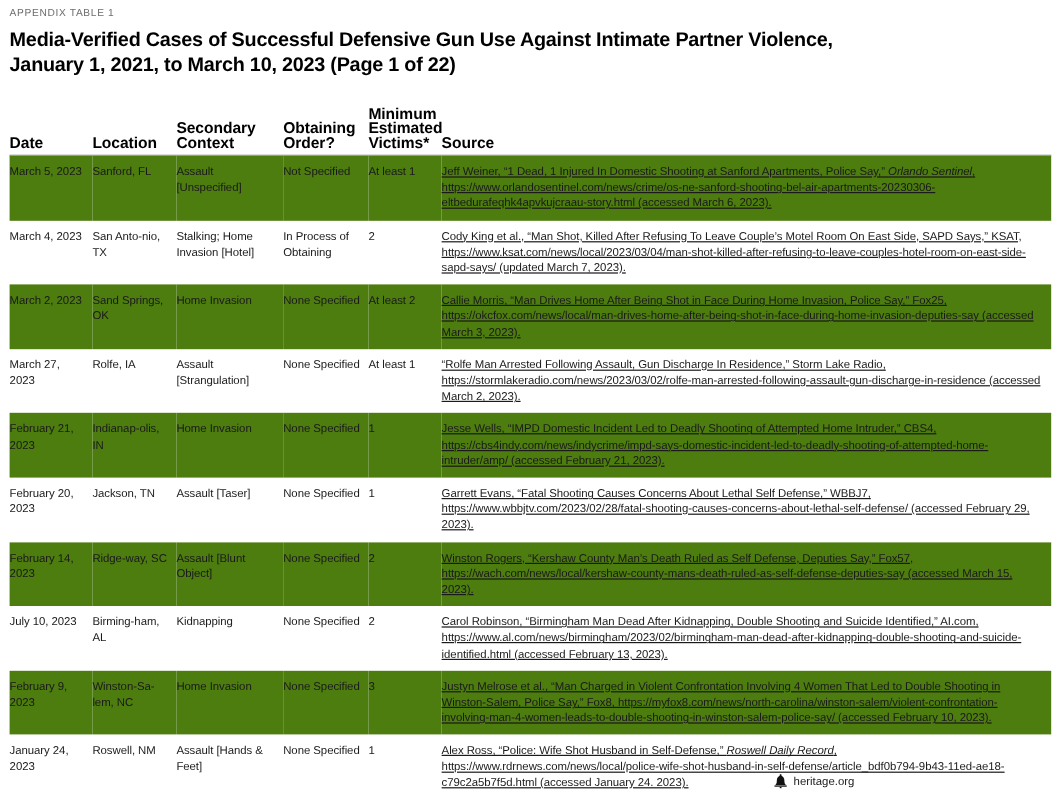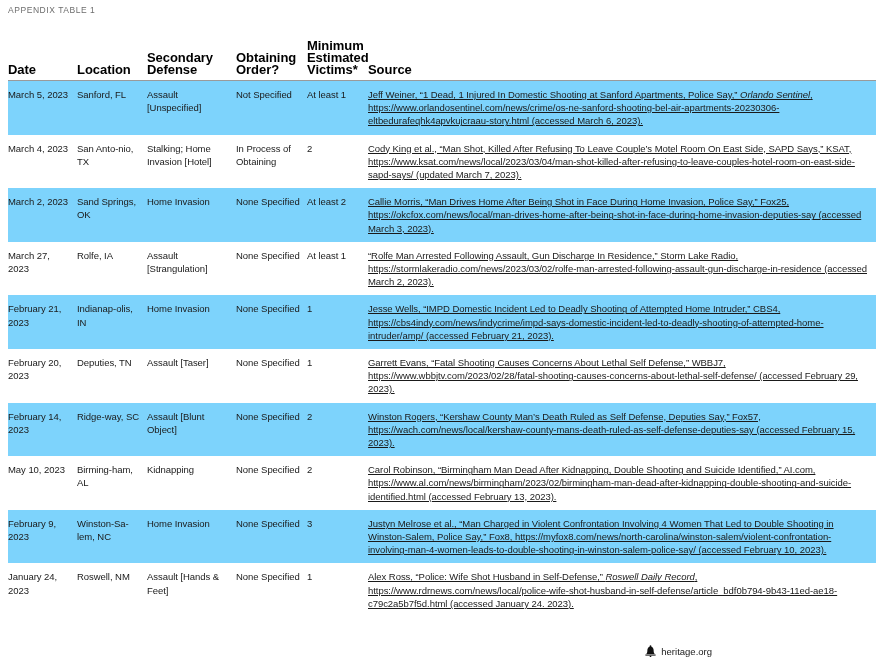--- a/index.html
+++ b/index.html
@@ -67,21 +67,21 @@
     font-size: 9.5px;
     line-height: 13.2px;
     vertical-align: top;
     padding: 7px 6px 7px 0;
     color: #1a1a1a;
     letter-spacing: -0.05px;
     word-wrap: break-word;
     overflow-wrap: break-word;
   }
   table.data tbody tr.shaded td {
-    background: #7dd3fc;
+    background: #4d7c0f;
   }
   table.data tbody tr td:first-child {
     padding-left: 0;
   }
   .c-date    { width: 69px; }
   .c-loc     { width: 70px; }
   .c-ctx     { width: 89px; }
   .c-prot    { width: 71px; }
   .c-vict    { width: 61px; }
   .c-src     { width: 508px; }
@@ -107,35 +107,36 @@
     position: relative;
   }
   .bell svg { display: block; }
 </style>
 </head>
 <body>
 
 <div class="page">
 
   <div class="eyebrow">APPENDIX TABLE 1</div>
+  <div class="title">Media-Verified Cases of Successful Defensive Gun Use Against Intimate Partner Violence, January 1, 2021, to March 10, 2023 (Page 1 of 22)</div>
 
   <table class="data">
     <colgroup>
       <col class="c-date">
         <col class="c-loc">
         <col class="c-ctx">
       <col class="c-prot">
         <col class="c-vict">
         <col class="c-src">
     </colgroup>
     <thead>
       <tr>
         <th>Date</th>
         <th>Location</th>
-        <th>Secondary Defense</th>
+        <th>Secondary Context</th>
         <th>Obtaining Order?</th>
         <th>Minimum Estimated Victims*</th>
         <th>Source</th>
       </tr>
     </thead>
     <tbody id="tbody">
         <tr class="shaded">
           <td>March 5, 2023</td>
           <td>Sanford, FL</td>
           <td>Assault [Unspecified]</td>
@@ -170,36 +171,36 @@
         <tr class="shaded">
           <td>February 21, 2023</td>
           <td>Indianap-olis, IN</td>
           <td>Home Invasion</td>
           <td>None Specified</td>
           <td>1</td>
           <td class="src"><span>Jesse Wells, “IMPD Domestic Incident Led to Deadly Shooting of Attempted Home Intruder,” CBS4, https://cbs4indy.com/news/indycrime/impd-says-domestic-incident-led-to-deadly-shooting-of-attempted-home-intruder/amp/ (accessed February 21, 2023).</span><i></i><span></span></td>
         </tr>
         <tr>
           <td>February 20, 2023</td>
-          <td>Deputies, TN</td>
+          <td>Jackson, TN</td>
           <td>Assault [Taser]</td>
           <td>None Specified</td>
           <td>1</td>
           <td class="src"><span>Garrett Evans, “Fatal Shooting Causes Concerns About Lethal Self Defense,” WBBJ7, https://www.wbbjtv.com/2023/02/28/fatal-shooting-causes-concerns-about-lethal-self-defense/ (accessed February 29, 2023).</span><i></i><span></span></td>
         </tr>
         <tr class="shaded">
           <td>February 14, 2023</td>
           <td>Ridge-way, SC</td>
           <td>Assault [Blunt Object]</td>
           <td>None Specified</td>
           <td>2</td>
-          <td class="src"><span>Winston Rogers, “Kershaw County Man’s Death Ruled as Self Defense, Deputies Say,” Fox57, https://wach.com/news/local/kershaw-county-mans-death-ruled-as-self-defense-deputies-say (accessed February 15, 2023).</span><i></i><span></span></td>
-        </tr>
-        <tr>
-          <td>May 10, 2023</td>
+          <td class="src"><span>Winston Rogers, “Kershaw County Man’s Death Ruled as Self Defense, Deputies Say,” Fox57, https://wach.com/news/local/kershaw-county-mans-death-ruled-as-self-defense-deputies-say (accessed March 15, 2023).</span><i></i><span></span></td>
+        </tr>
+        <tr>
+          <td>July 10, 2023</td>
           <td>Birming-ham, AL</td>
           <td>Kidnapping</td>
           <td>None Specified</td>
           <td>2</td>
           <td class="src"><span>Carol Robinson, “Birmingham Man Dead After Kidnapping, Double Shooting and Suicide Identified,” AI.com, https://www.al.com/news/birmingham/2023/02/birmingham-man-dead-after-kidnapping-double-shooting-and-suicide-identified.html (accessed February 13, 2023).</span><i></i><span></span></td>
         </tr>
         <tr class="shaded">
           <td>February 9, 2023</td>
           <td>Winston-Sa-lem, NC</td>
           <td>Home Invasion</td>

